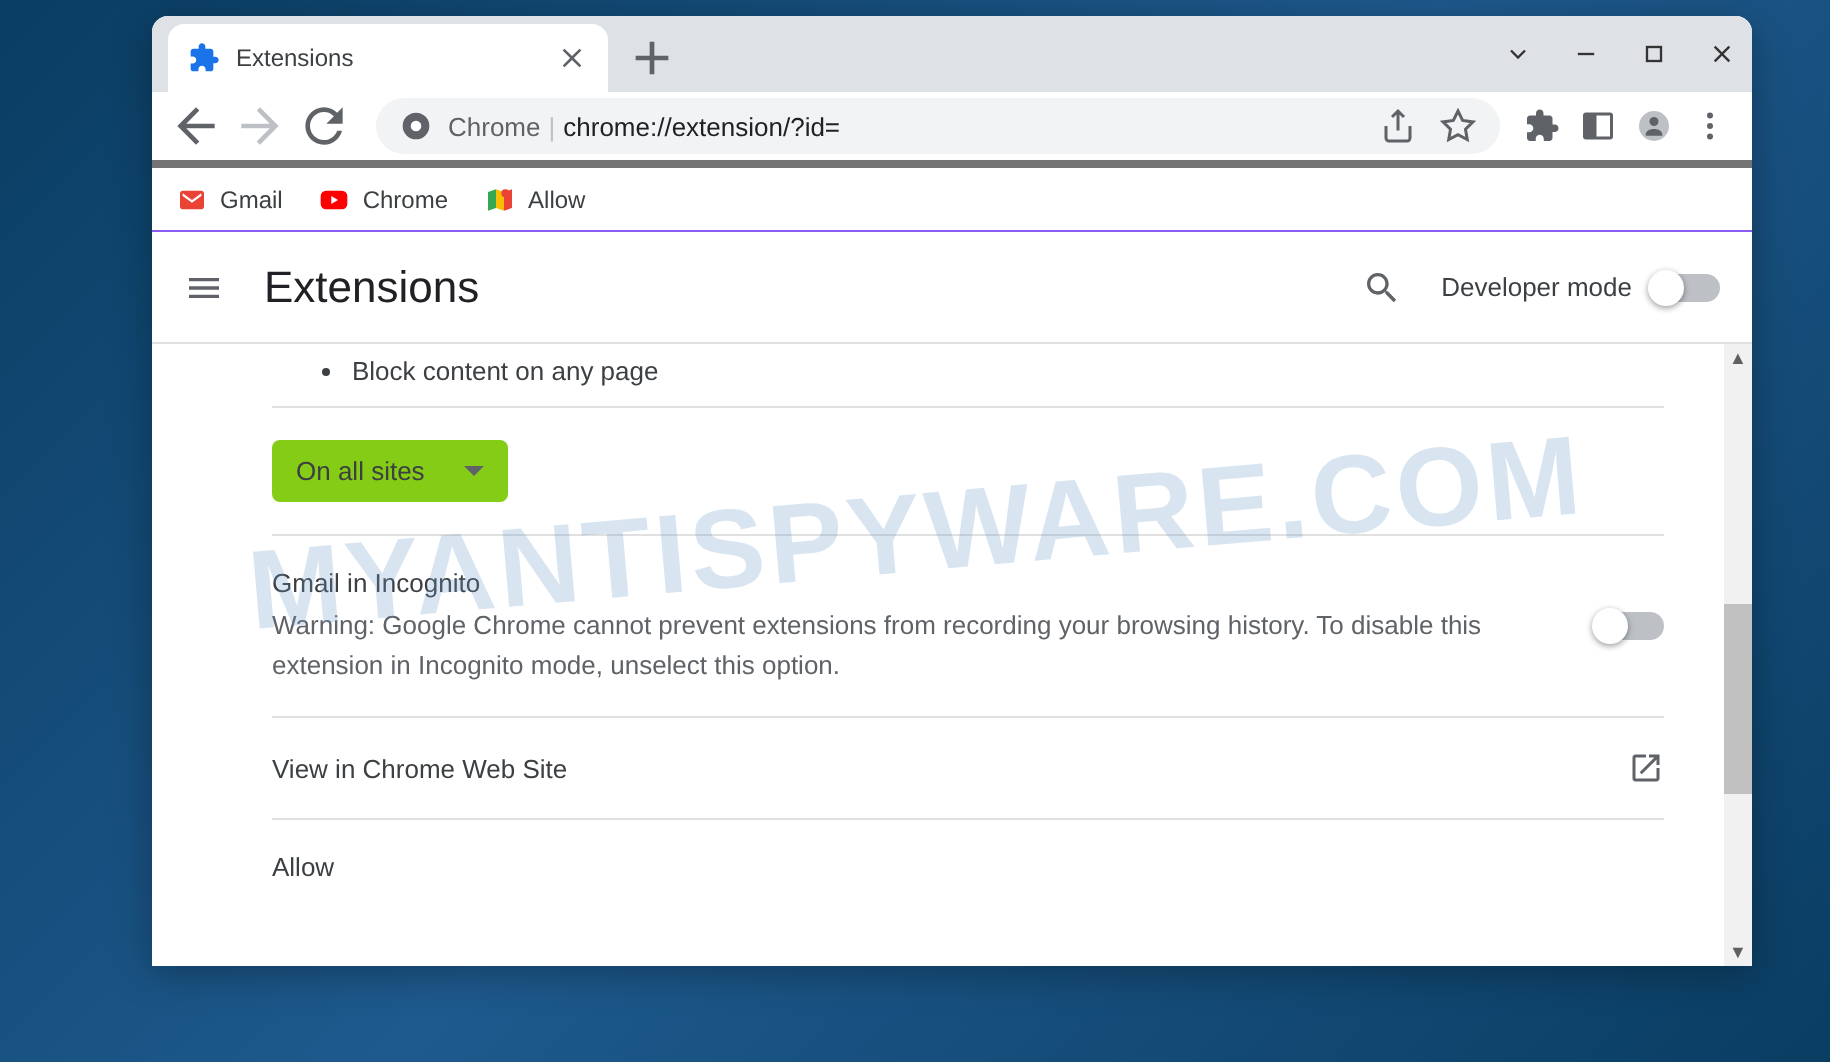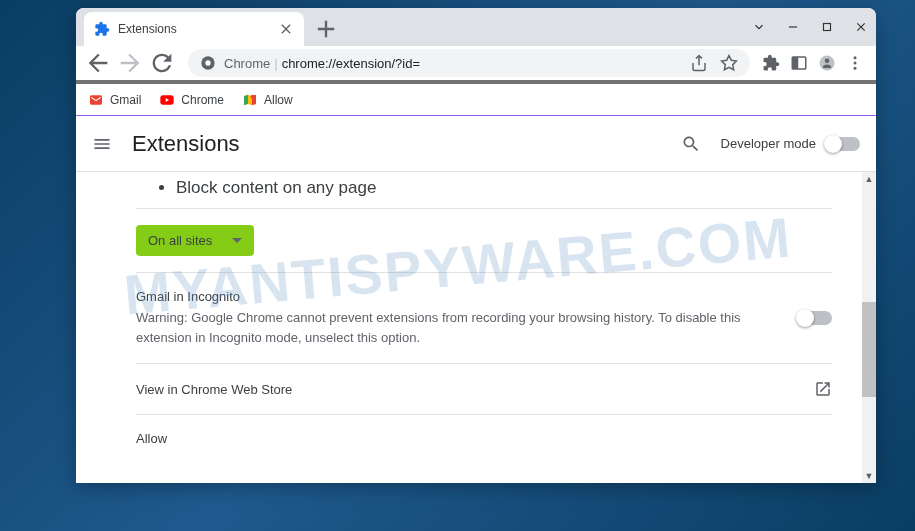--- a/index.html
+++ b/index.html
@@ -30,21 +30,21 @@
     .ext-header { height: 56px; display: flex; align-items: center; padding: 0 16px; gap: 20px; border-bottom: 1px solid #e0e0e0; }
     .menu-icon { width: 20px; height: 20px; cursor: pointer; }
     .ext-title { font-size: 22px; color: #202124; font-weight: 400; flex: 1; }
     .search-icon { width: 20px; height: 20px; color: #5f6368; cursor: pointer; }
     .dev-mode { display: flex; align-items: center; gap: 10px; font-size: 13px; color: #3c4043; }
     .toggle { width: 34px; height: 14px; background: #bdc1c6; border-radius: 7px; position: relative; cursor: pointer; }
     .toggle-knob { width: 18px; height: 18px; background: #fff; border-radius: 50%; position: absolute; top: -2px; left: -2px; box-shadow: 0 1px 3px rgba(0,0,0,0.4); }
     .content-area { height: calc(100% - 164px); display: flex; position: relative; }
     .content-scroll { flex: 1; overflow-y: auto; padding: 0 30px 0 60px; }
     .section { border-bottom: 1px solid #e0e0e0; padding: 16px 0; }
-    .bullet-list { list-style: disc; padding-left: 40px; font-size: 17px; color: #3c4043; }
+    .bullet-list { list-style: disc; padding-left: 40px; font-size: 13px; color: #3c4043; }
     .section-title { font-size: 13px; color: #3c4043; margin-bottom: 12px; }
     .section-row { display: flex; align-items: center; justify-content: space-between; gap: 16px; }
     .section-text { font-size: 13px; color: #3c4043; display: flex; align-items: center; gap: 6px; }
     .section-desc { font-size: 13px; color: #5f6368; margin-top: 4px; line-height: 1.5; }
     .help-icon { width: 16px; height: 16px; border: 1.5px solid #5f6368; border-radius: 50%; display: inline-flex; align-items: center; justify-content: center; font-size: 10px; color: #5f6368; }
     .dropdown { background: #84cc16; padding: 8px 12px; border-radius: 4px; display: flex; align-items: center; gap: 20px; font-size: 13px; color: #3c4043; cursor: pointer; }
     .dropdown-arrow { width: 0; height: 0; border-left: 5px solid transparent; border-right: 5px solid transparent; border-top: 5px solid #5f6368; }
     .open-icon { width: 18px; height: 18px; color: #5f6368; }
     .scrollbar-track { width: 14px; background: #f1f1f1; height: 100%; position: relative; }
     .scrollbar-thumb { width: 14px; background: #c1c1c1; position: absolute; top: 130px; height: 95px; }
@@ -246,21 +246,21 @@
             <div class="section-desc">Warning: Google Chrome cannot prevent extensions from recording your browsing history. To disable this extension in Incognito mode, unselect this option.</div>
           </div>
           <div class="toggle">
               <div class="toggle-knob"></div>
             </div>
         </div>
       </div>
 
       <div class="section">
         <div class="section-row">
-          <div class="section-text">View in Chrome Web Store</div>
+          <div class="section-text">View in Chrome Web Site</div>
           <span class="open-icon"><svg viewBox="0 0 24 24" fill="currentColor">
                 <path d="M19 19H5V5h7V3H5c-1.11 0-2 .9-2 2v14c0 1.1.89 2 2 2h14c1.1 0 2-.9 2-2v-7h-2v7zM14 3v2h3.59l-9.83 9.83 1.41 1.41L19 6.41V10h2V3h-7z"></path>
               </svg></span>
         </div>
       </div>
 
       <div class="section" style="border-bottom:none">
         <div class="section-title">Allow</div>
       </div>
 

